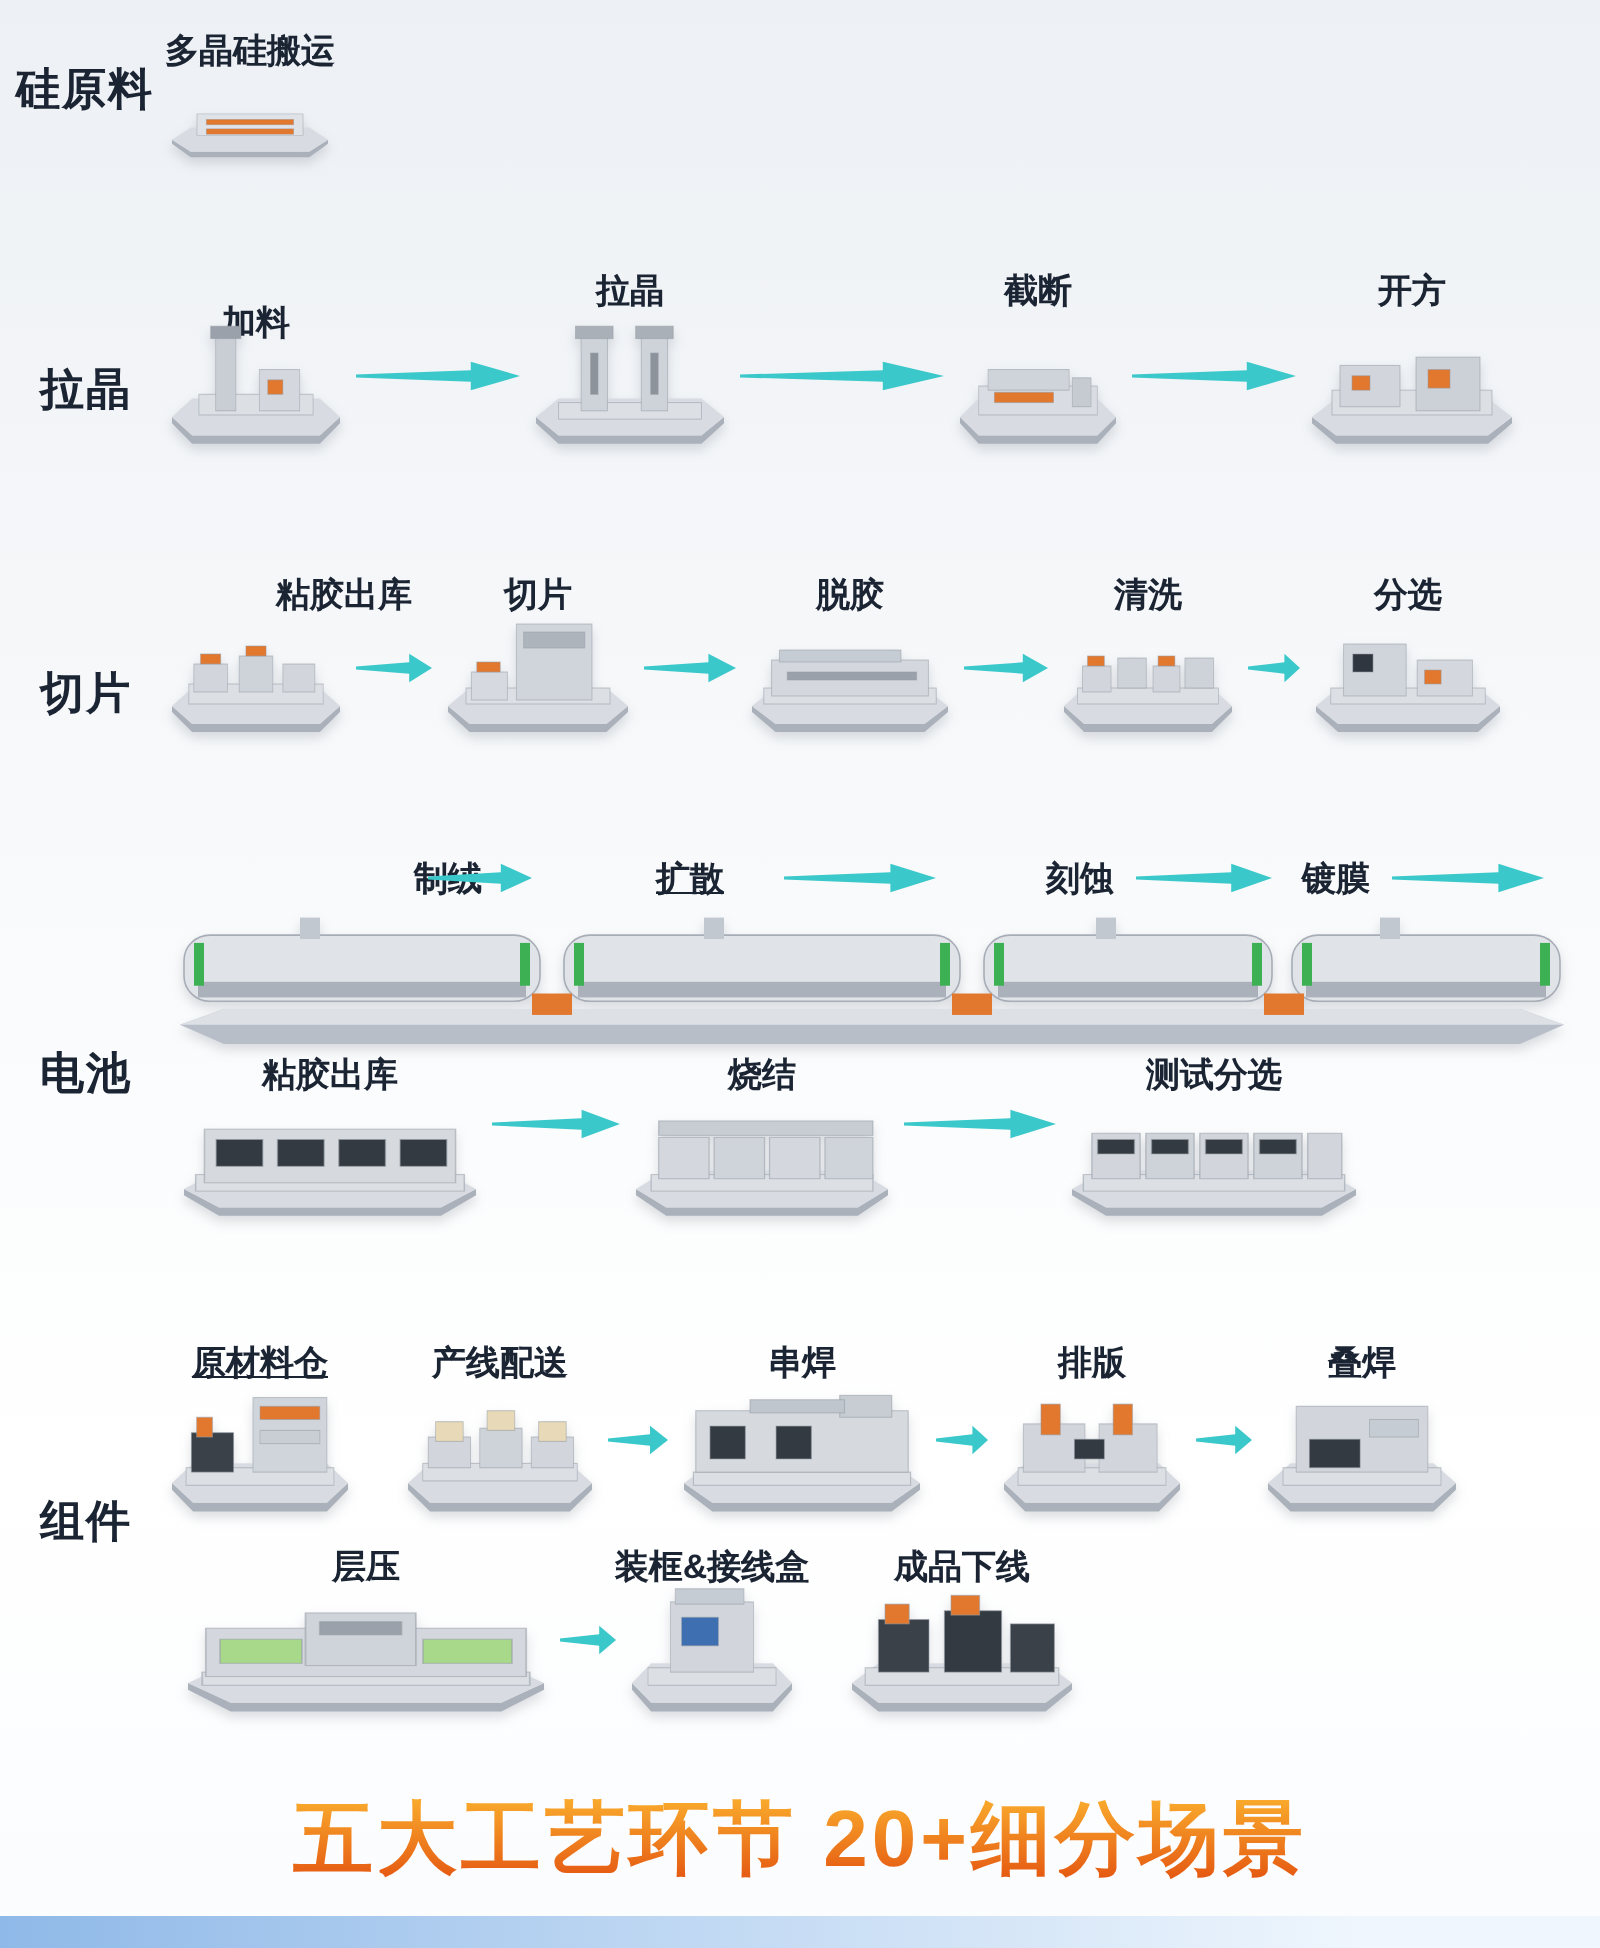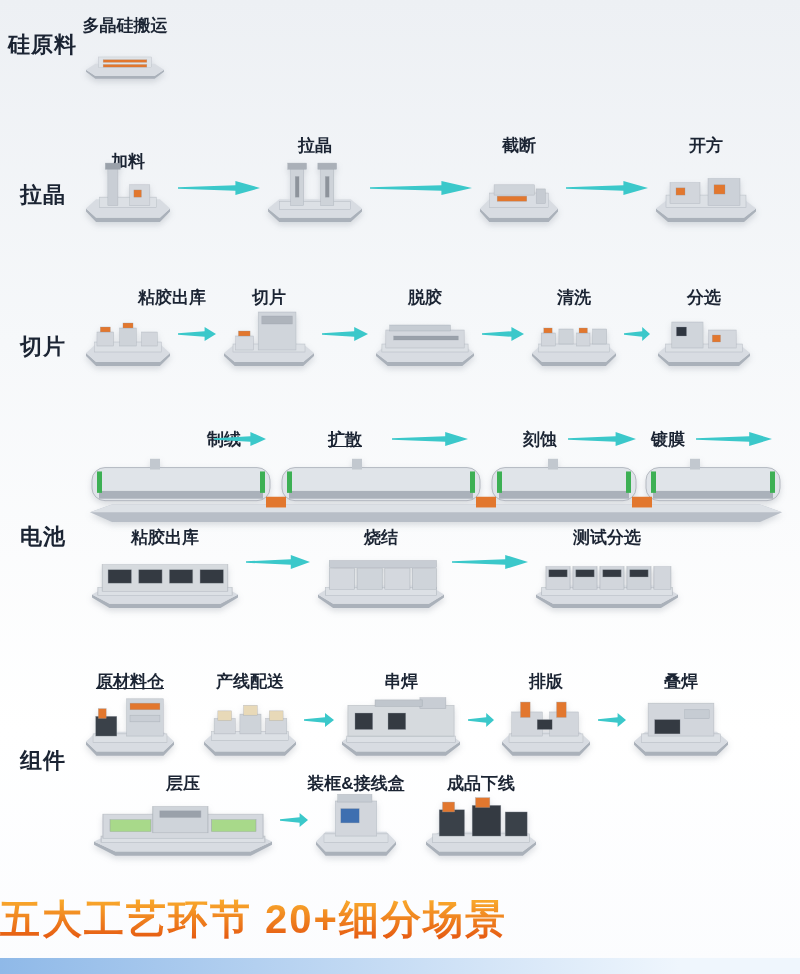--- a/index.html
+++ b/index.html
@@ -15,21 +15,21 @@
   }
   .step-label{
     position:absolute;transform:translateX(-50%);
     font-size:17px;font-weight:700;color:#1b2433;white-space:nowrap;
   }
   .machine{position:absolute;filter:drop-shadow(0 3px 3px rgba(60,70,90,.18))}
   .machine svg{display:block;width:100%;height:100%}
   .arrow{position:absolute;height:16px}
   .arrow svg{display:block;width:100%;height:100%}
   #title{
-    position:absolute;left:0;top:892px;width:100%;
+    position:absolute;left:0;top:892px;width:100%;text-align:center;
     font-size:40px;font-weight:900;letter-spacing:2px;color:#ec6f1a;
   }
   #footer-strip{
     position:absolute;left:0;bottom:0;width:100%;height:16px;
   }
 </style>
 </head>
 <body>
 
 <div id="canvas">

